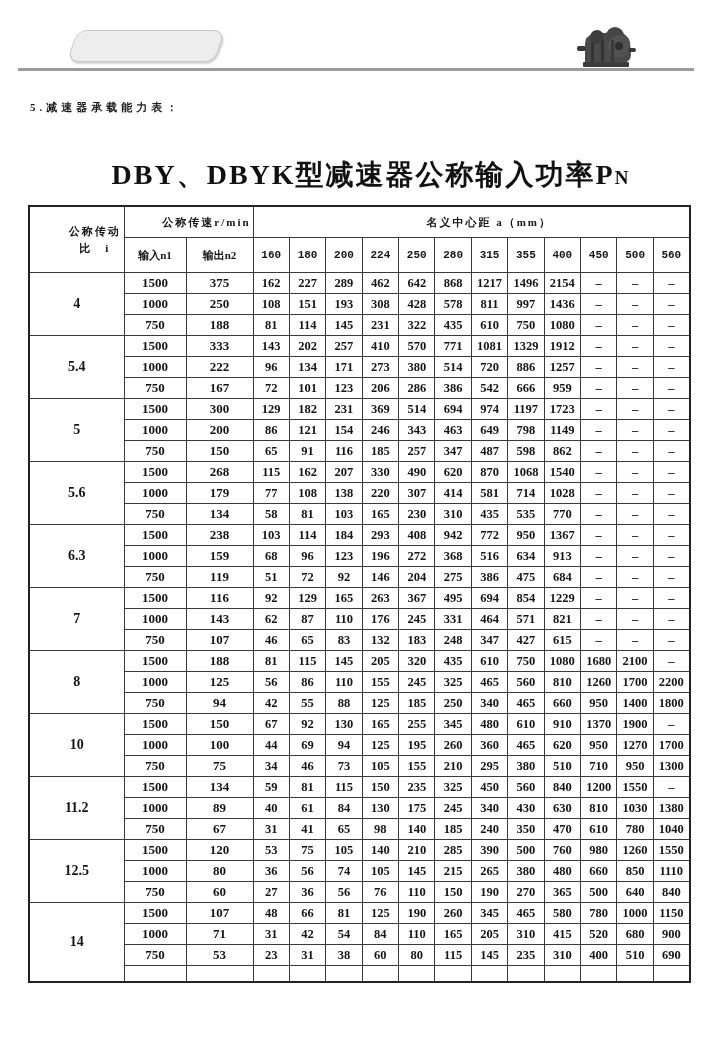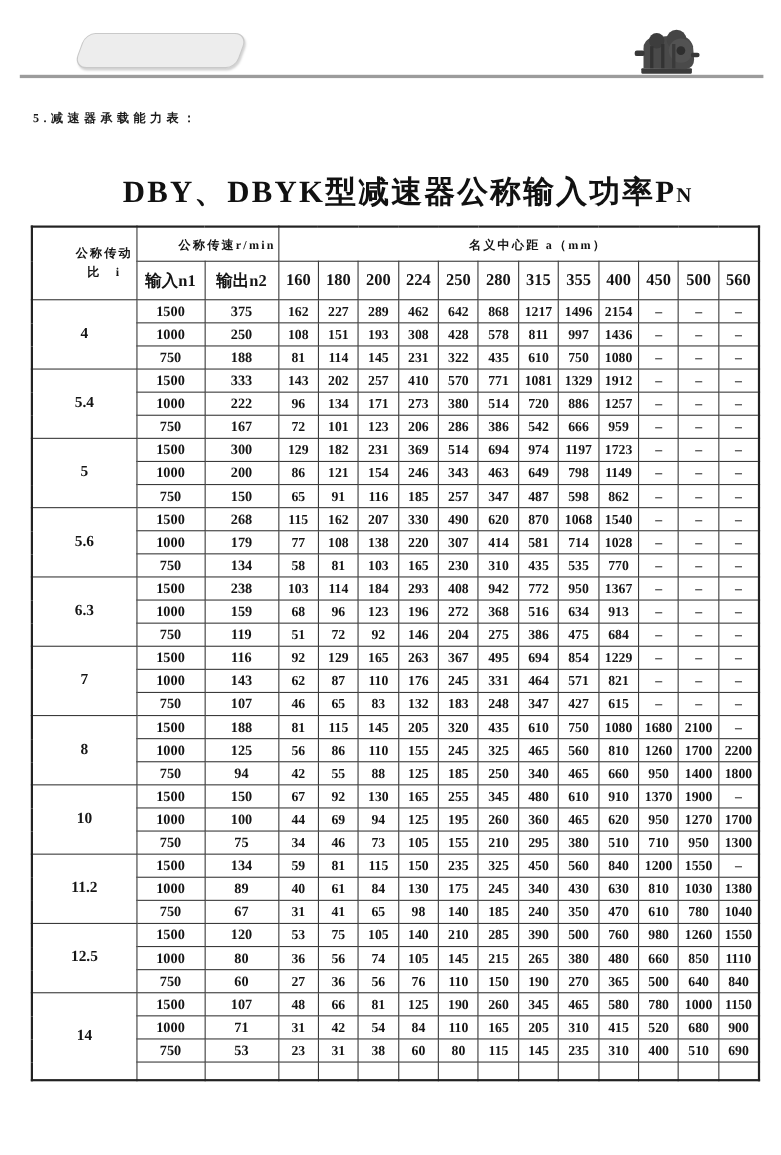--- a/index.html
+++ b/index.html
@@ -51,22 +51,22 @@
   table.power th,table.power td{
     border:1px solid #3a3a3a;
     text-align:center;vertical-align:middle;
     padding:0;color:#151515;
   }
   col.c-ratio{width:95px;}
   col.c-n1{width:62px;}
   col.c-n2{width:67px;}
   col.c-dist{width:36.4px;}
   thead tr.hrow1 th{height:30px;font-size:11px;font-weight:bold;letter-spacing:2px;padding-left:36px;}
-  thead tr.hrow2 th{height:34px;font-size:15px;font-weight:bold;margin-left:24px;}
-  thead th.dist{font-size:13.5px;letter-spacing:0;}
+  thead tr.hrow2 th{height:34px;font-size:11px;font-weight:bold;margin-left:24px;}
+  thead th.dist{font-size:13.5px;letter-spacing:0;font-family:Liberation Mono, monospace;}
   th.ratio-head{font-size:15px;letter-spacing:3px;line-height:1.5;}
   tbody td{height:20px;font-size:12.5px;font-weight:bold;line-height:20px;}
   tbody td.ratio{font-size:14px;}
   tbody td.n1,tbody td.n2{font-size:13px;}
   tbody tr.empty-row td{height:15px;}
 </style>
 </head>
 <body>
 
 <div class="page">

